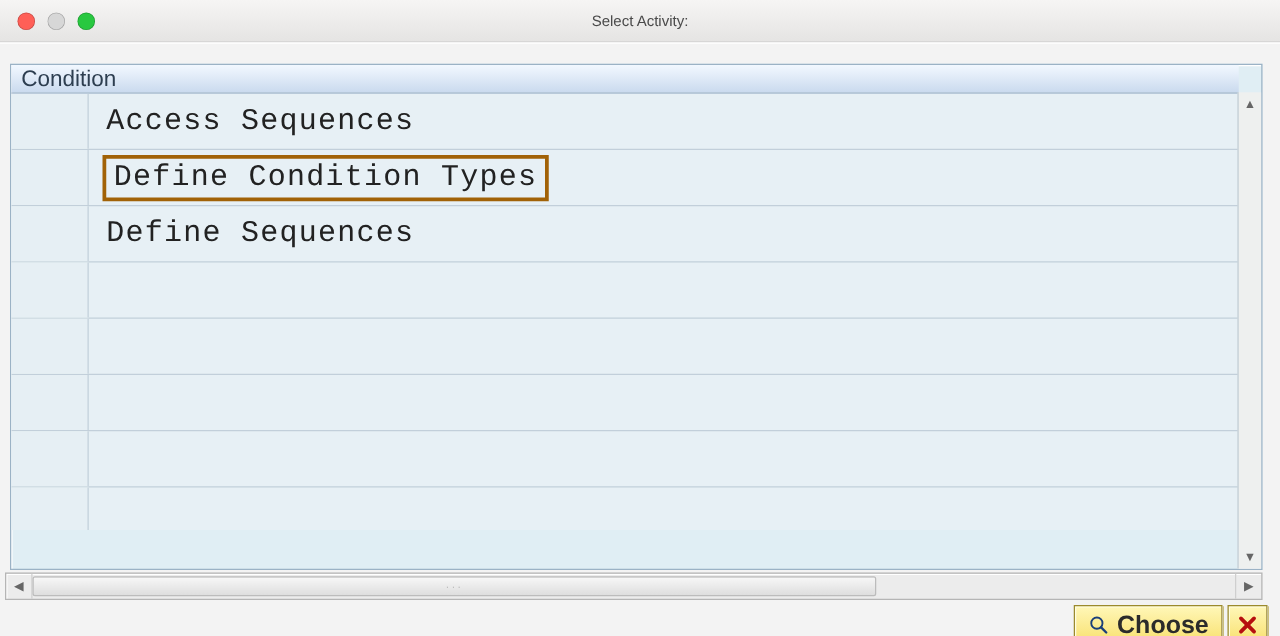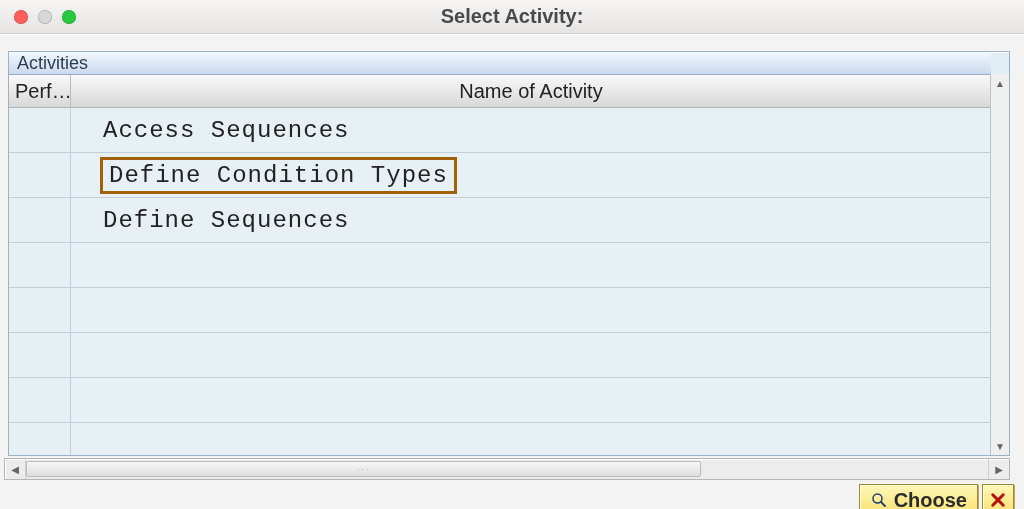--- a/index.html
+++ b/index.html
@@ -26,22 +26,22 @@
   .traffic-lights { display: flex; gap: 10px; }
   .tl { width: 14px; height: 14px; border-radius: 50%; box-shadow: inset 0 0 0 .5px rgba(0,0,0,.25); }
   .tl-close   { background: #ff5f57; }
   .tl-min     { background: #d7d7d7; }
   .tl-max     { background: #28c840; }
   .title-spacer { flex: 1; }
   .title-text {
     position: absolute;
     left: 0; right: 0;
     text-align: center;
-    font-size: 20px;
-    font-weight: 700;
+    font-size: 12px;
+    font-weight: 400;
     color: #4a4a4a;
     pointer-events: none;
   }
 
   
   .window-body {
     box-sizing: border-box;
     height: 475px; 
     background: #f3f3f3;
     border-top: 1px solid #fff;
@@ -114,21 +114,20 @@
     margin-right: 18px;
     height: calc(100% - 22px - 32px);
     overflow: hidden;
     background: #e7f0f5;
   }
   .trow {
     display: grid;
     grid-template-columns: 62px 1fr;
     height: 44px;
     border-bottom: 1px solid #c2cfda;
-    gap: 18px;
   }
   .trow .c1 {
     background: #e6eff4;
     border-right: 1px solid #c2cfda;
   }
   .trow .c2 {
     display: flex; align-items: center;
     padding-left: 14px;
     font-family: "Courier New", Courier, monospace;
     font-size: 24px;
@@ -206,27 +205,23 @@
   </div>
   <div class="title-spacer"></div>
   <div class="title-text">Select Activity:</div>
 </div>
 
 <div class="window-body">
 
   <div class="panel-outer">
 
     <div class="section-header">
-      <span>Activities</span>
-    </div>
-
-    <div class="table-head">
-      <div class="th">Perf…</div>
-      <div class="th">Name of Activity</div>
-    </div>
+      <span>Condition</span>
+    </div>
+
 
     <div class="table-body" id="table-body">
 
     <div class="trow">
           <div class="c1"></div>
           <div class="c2">
             <span>Access Sequences</span>
           </div>
         </div>
         <div class="trow highlighted">

